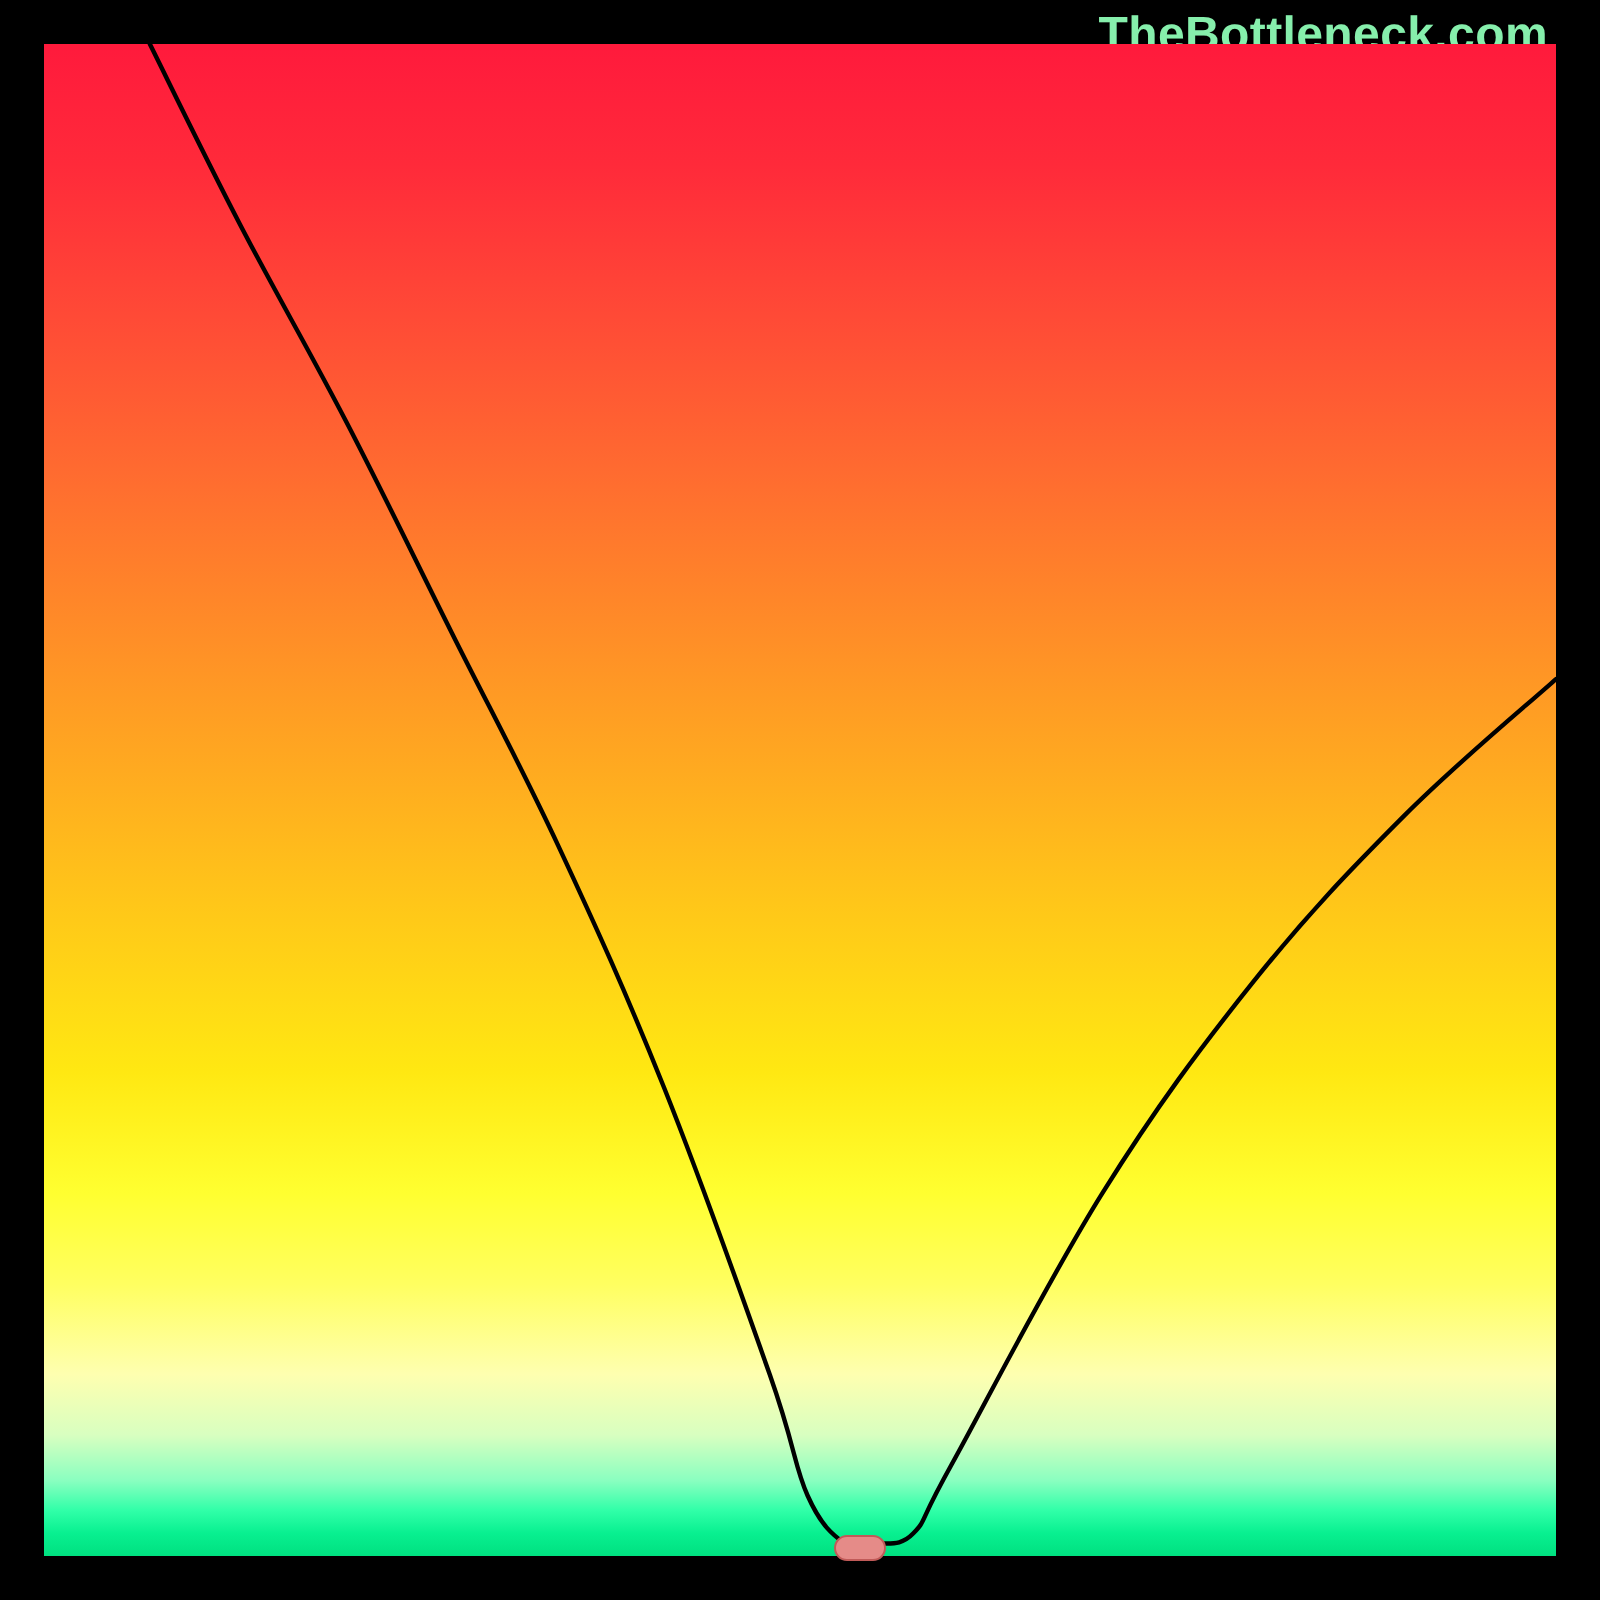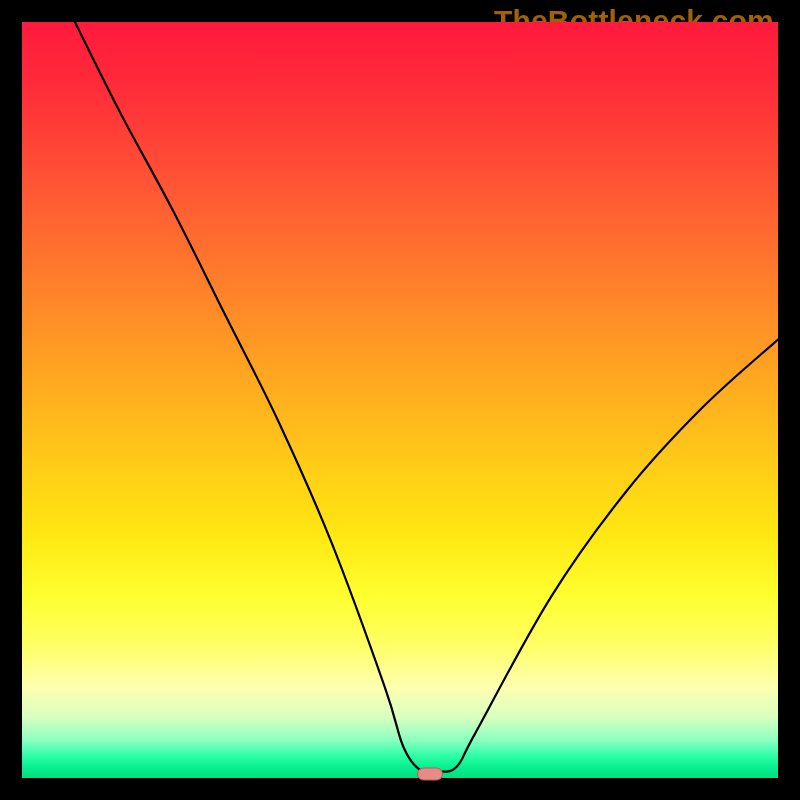--- a/index.html
+++ b/index.html
@@ -33,23 +33,23 @@
       #30ffa8 97%,
       #08f090 98.5%,
       #00e080 100%
     );
   }
   .watermark {
     position: absolute;
     top: 4px;
     right: 26px;
     font-family: Arial, Helvetica, sans-serif;
-    font-size: 30px;
+    font-size: 24px;
     font-weight: 600;
-    color: #a16207;
+    color: #86efac;
     letter-spacing: 0.2px;
   }
   svg.curve {
     position: absolute;
     left: 0;
     top: 0;
     width: 100%;
     height: 100%;
   }
   .marker {

